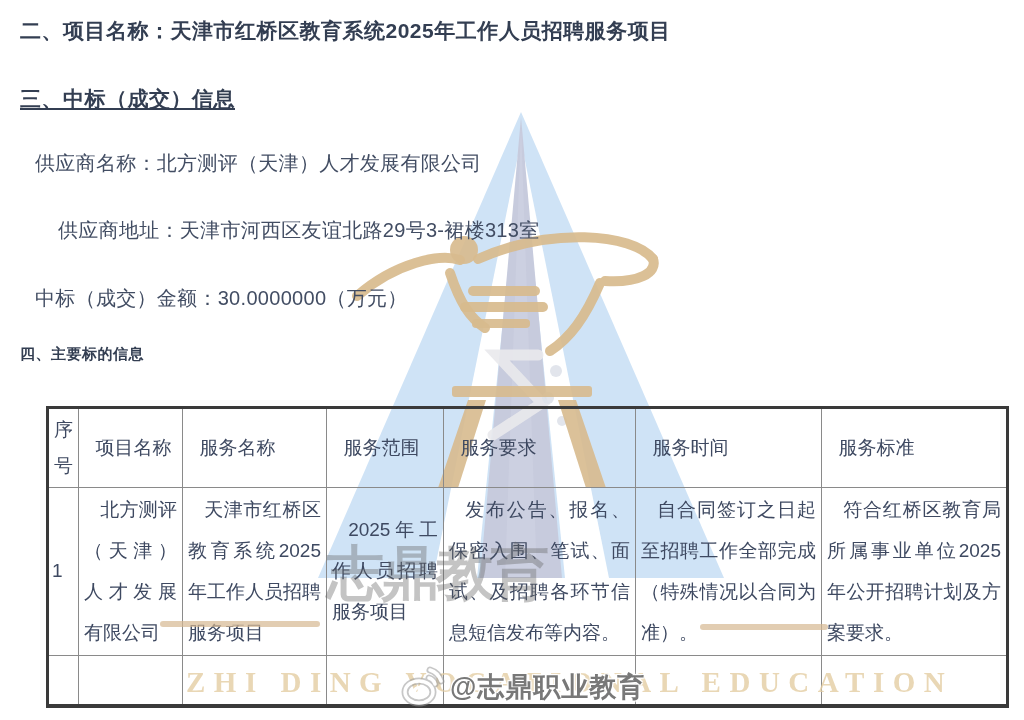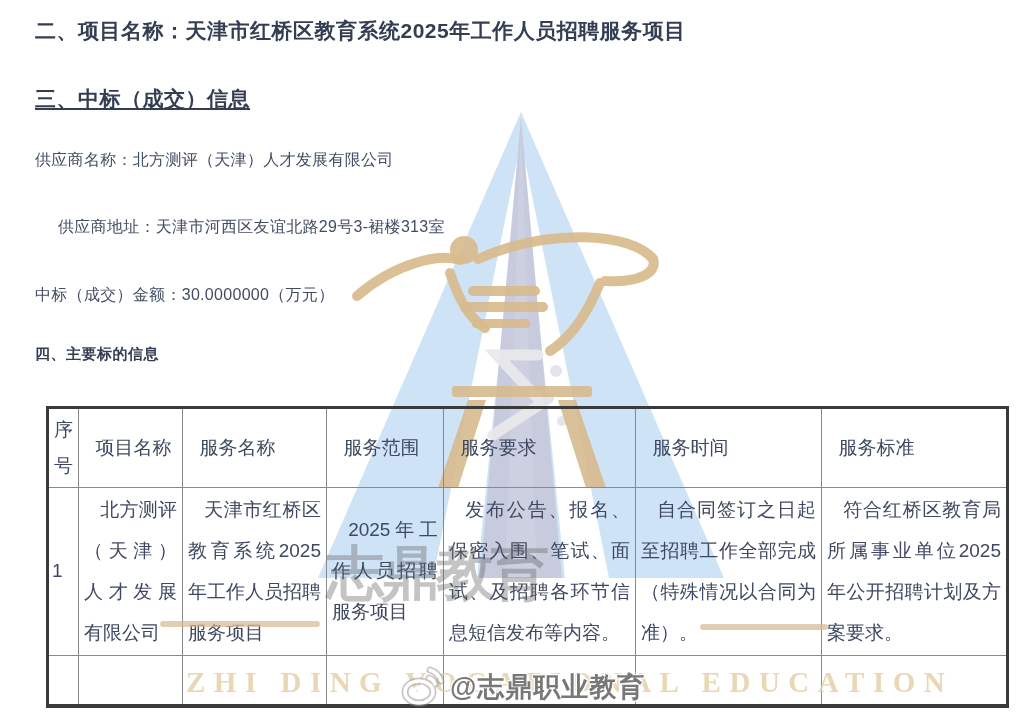--- a/index.html
+++ b/index.html
@@ -3,28 +3,28 @@
 <meta charset="utf-8">
 <style>
   html,body{margin:0;padding:0;background:#ffffff;}
   .page{
     position:relative;width:1024px;height:720px;background:#ffffff;
     overflow:hidden;font-family:"Liberation Sans",sans-serif;
   }
   
   .doc{position:absolute;inset:0;z-index:1;}
   .heading{
-    position:absolute;left:35px;margin:0;font-weight:bold;
+    position:absolute;left:20px;margin:0;font-weight:bold;
     font-size:21px;color:#333e52;letter-spacing:.5px;white-space:nowrap;
   }
   #h-project{top:17px;}
   #h-award{top:85px;text-decoration:underline;}
   #h-main{top:345px;font-size:15px;}
   .info-line{
-    position:absolute;left:35px;margin:0;font-size:16px;color:#424d63;
+    position:absolute;left:35px;margin:0;font-size:20px;color:#424d63;
     letter-spacing:.3px;white-space:nowrap;
   }
   #supplier-name{top:150px;}
   #supplier-address{top:217px;margin-left:23px;}
   #award-amount{top:285px;}
   
   table.main-table{
     position:absolute;left:46px;top:406px;width:960px;
     border-collapse:collapse;table-layout:fixed;
     border:3px solid #3a3a3a;border-bottom-width:4px;

